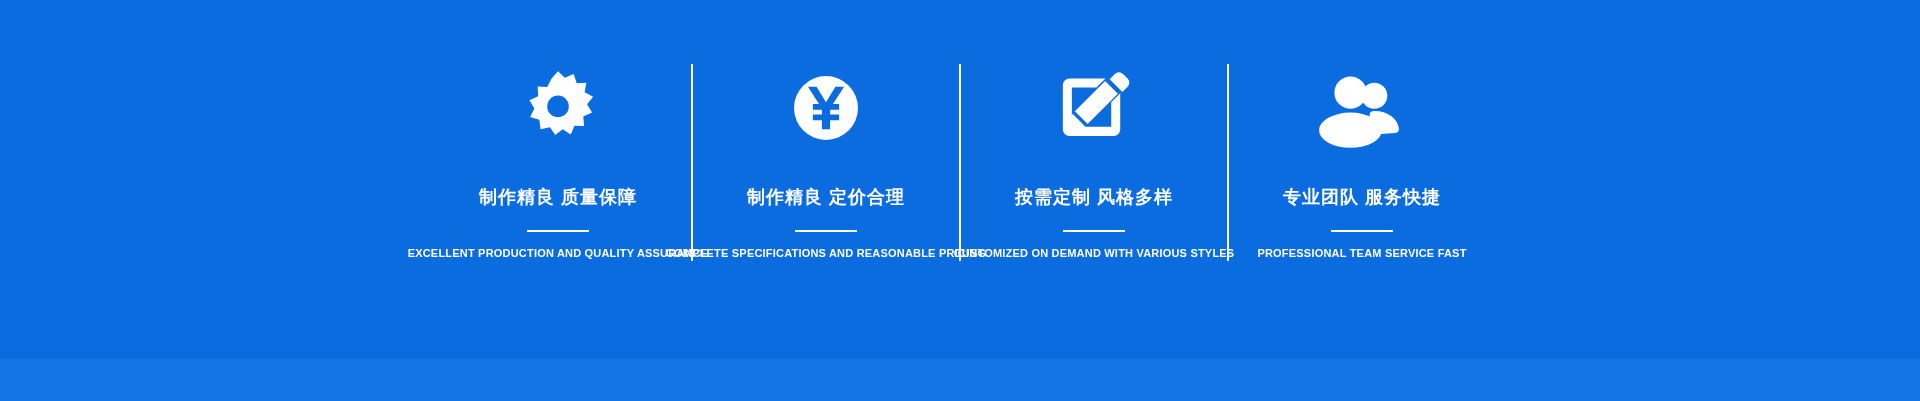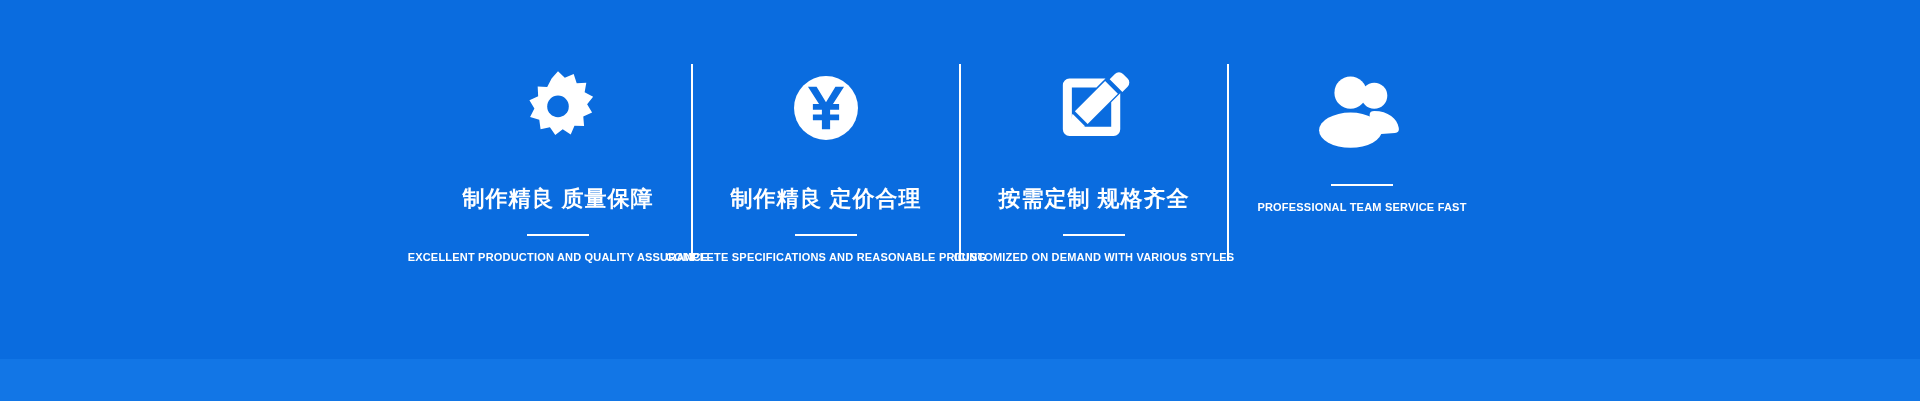--- a/index.html
+++ b/index.html
@@ -51,21 +51,21 @@
     height:104px;
     margin-top:56px;
     display:flex;
     align-items:center;
     justify-content:center;
   }
   .icon-wrap svg { display:block; }
   .headline {
     margin-top:28px;
     color:#ffffff;
-    font-size:22px;
+    font-size:18px;
     font-weight:bold;
     letter-spacing:1px;
     white-space:nowrap;
     line-height:1;
   }
   .rule {
     margin-top:24px;
     width:62px;
     height:2px;
     background:#ffffff;
@@ -114,38 +114,39 @@
 
     <div class="feature with-divider">
       <div class="icon-wrap">
         <svg width="82" height="82" viewBox="0 0 100 100" aria-hidden="true">
           <path fill="#ffffff" d="M12 22 a8 8 0 0 1 8-8 h44 l-11 11 h-30 v48 h48 v-30 l11 -11 v44 a8 8 0 0 1 -8 8 h-54 a8 8 0 0 1 -8 -8 Z"></path>
           <path fill="#ffffff" d="M75.5 8.5 a7 7 0 0 1 9.9 0 l5.6 5.6 a7 7 0 0 1 0 9.9 l-6.4 6.4 -15.5 -15.5 Z"></path>
           <path fill="#ffffff" d="M63.6 17.2 L79.1 32.7 L42.2 69.6 L26.7 54.1 Z"></path>
           <path fill="#ffffff" d="M23.8 57 L39.3 72.5 L18.5 77.8 Z"></path>
         </svg>
       </div>
-      <div class="headline">按需定制 规格齐全</div>
+      <div class="headline">按需定制 风格多样</div>
       <div class="rule"></div>
       <div class="subtitle">CUSTOMIZED ON DEMAND WITH VARIOUS STYLES</div>
     </div>
 
     <div class="feature">
       <div class="icon-wrap">
         <svg width="92" height="82" viewBox="0 0 120 100" aria-hidden="true">
 
           <circle cx="76" cy="34" r="17" fill="#ffffff"></circle>
           <path fill="#ffffff" d="M76 54 c18 0 30 10 32 22 c0.7 4 -1 6 -5 6.5 l-27 2 c-4 0.4 -6 -1.5 -6 -5 v-21 c0 -3 2.5 -4.5 6 -4.5 Z"></path>
 
           <circle cx="45" cy="30" r="21" fill="#ffffff"></circle>
           <ellipse cx="45" cy="79" rx="41" ry="23" fill="#ffffff"></ellipse>
 
           <path fill="#0a6cdf" d="M62.5 16 a21.5 21.5 0 0 1 0 28 a23 23 0 0 0 0 -28 Z" opacity="0"></path>
         </svg>
       </div>
+      <div class="headline">专业团队 服务快捷</div>
       <div class="rule"></div>
       <div class="subtitle">PROFESSIONAL TEAM SERVICE FAST</div>
     </div>
 
   </div>
 
   <div id="bottom-band"></div>
 </div>
 
 </body></html>

